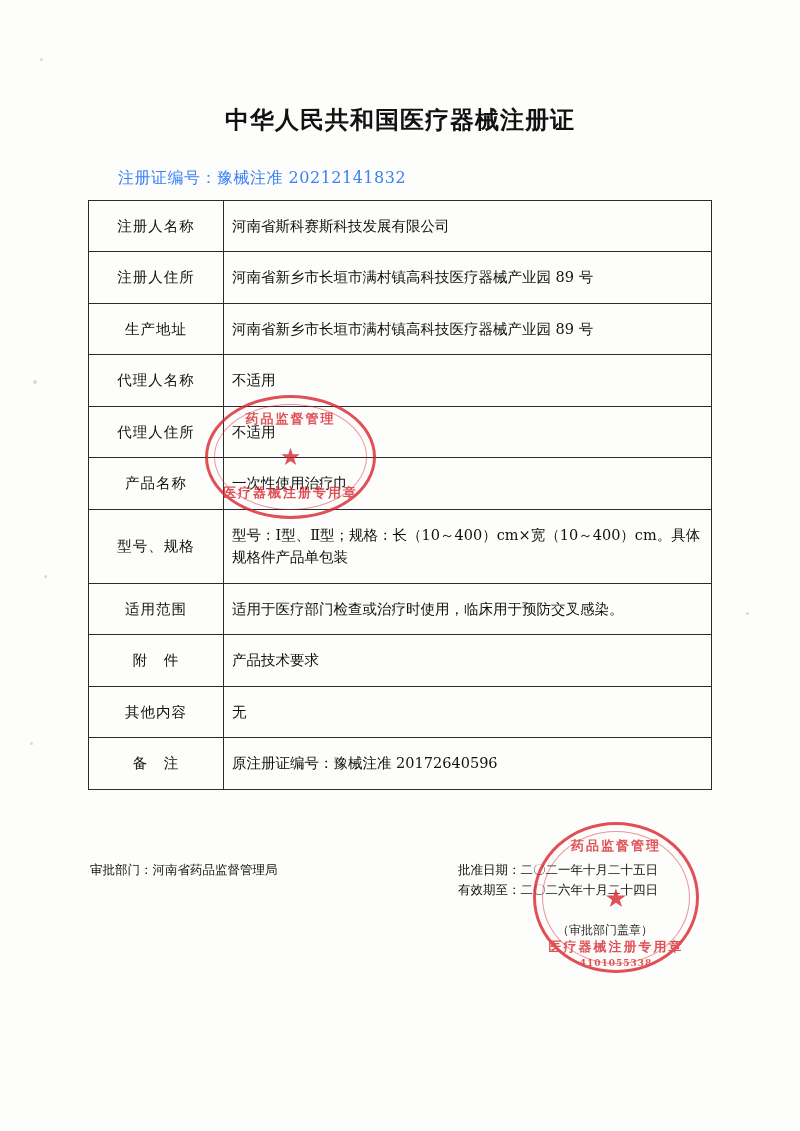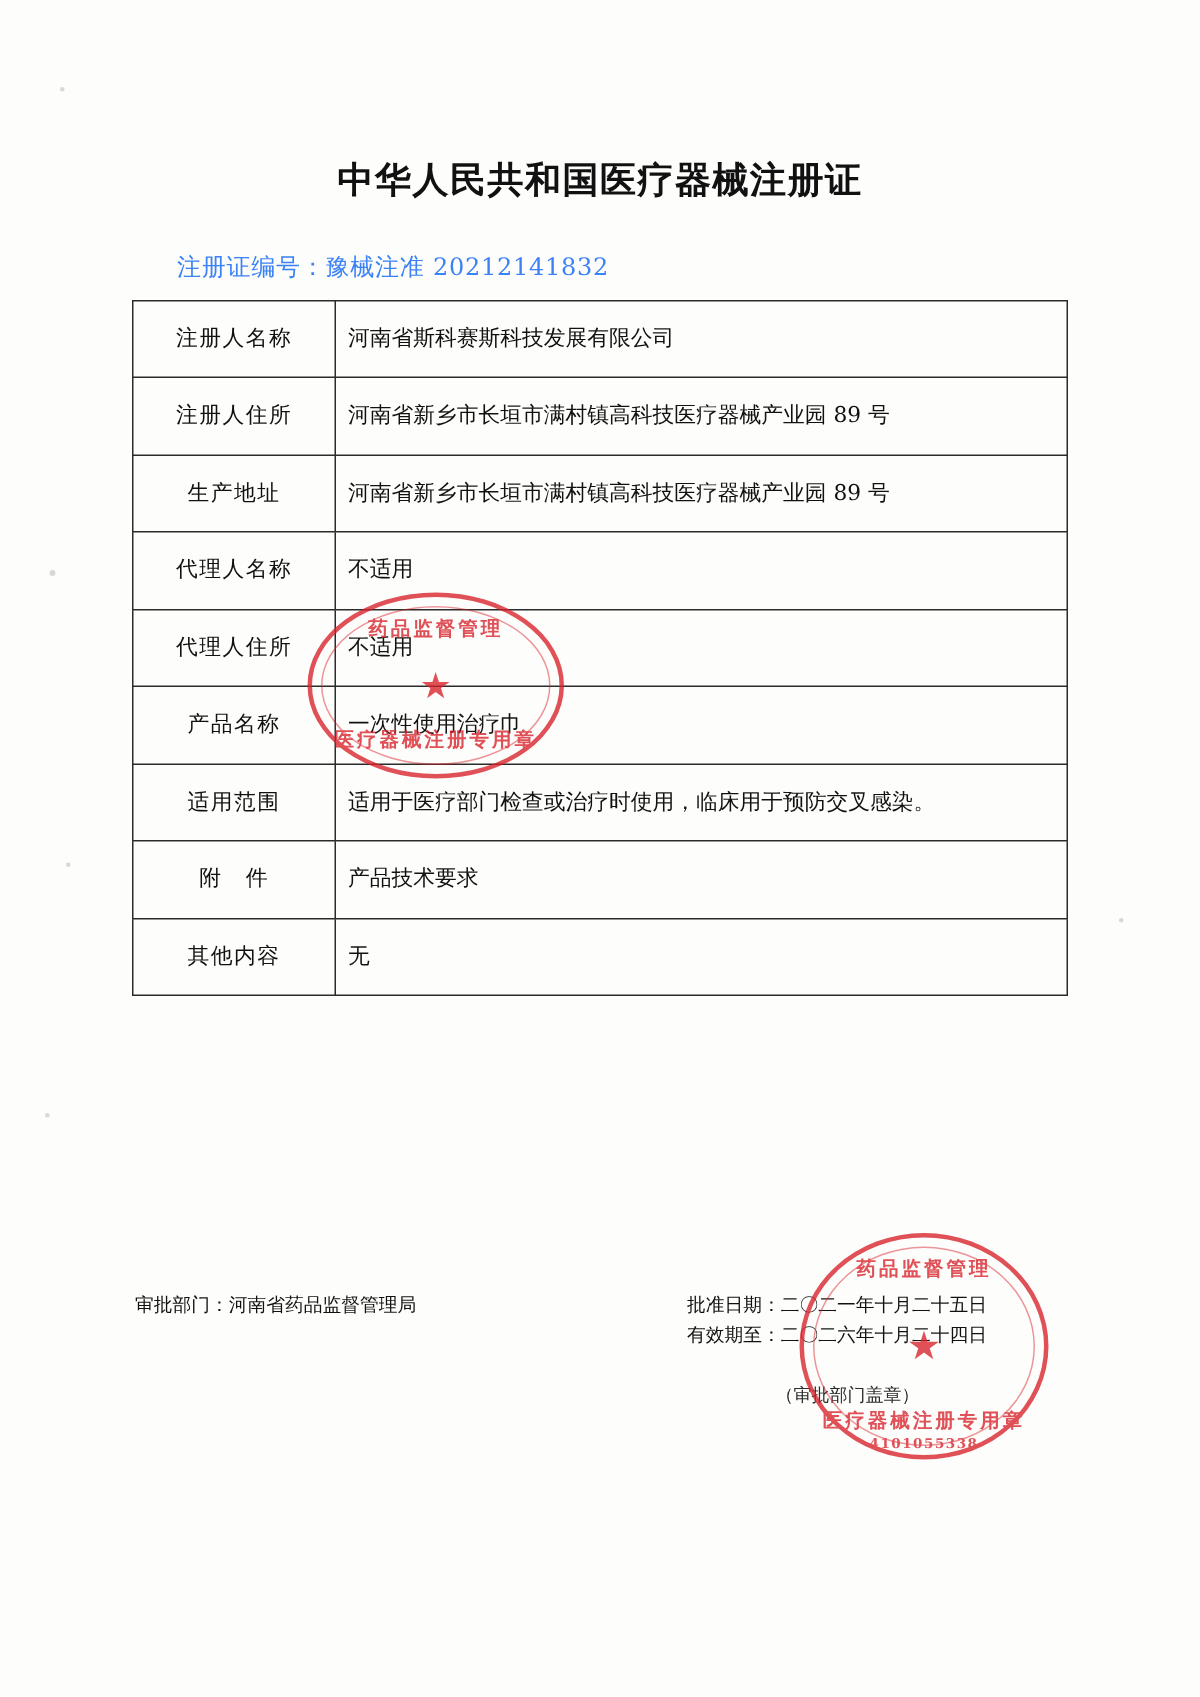--- a/index.html
+++ b/index.html
@@ -100,21 +100,21 @@
   }
   .footer .dates {
     position: absolute;
     left: 458px;
     top: -2px;
     line-height: 20px;
     white-space: nowrap;
   }
   .footer .stampnote {
     position: absolute;
-    left: 517px;
+    left: 557px;
     top: 60px;
     font-size: 12px;
     color: #2b2b2b;
     white-space: nowrap;
   }
 
   
   .seal {
     position: absolute;
     border-radius: 50%;
@@ -189,31 +189,39 @@
         <td class="value">不适用</td>
       </tr>
       <tr class="r-h38">
         <td class="label">代理人住所</td>
         <td class="value">不适用</td>
       </tr>
       <tr class="r-h38">
         <td class="label">产品名称</td>
         <td class="value">一次性使用治疗巾</td>
       </tr>
+      <tr class="r-h70">
+        <td class="label">型号、规格</td>
+        <td class="value">型号：Ⅰ型、Ⅱ型；规格：长（10～400）cm×宽（10～400）cm。具体规格件产品单包装</td>
+      </tr>
       <tr class="r-h40">
         <td class="label">适用范围</td>
         <td class="value">适用于医疗部门检查或治疗时使用，临床用于预防交叉感染。</td>
       </tr>
       <tr class="r-h38">
         <td class="label">附　件</td>
         <td class="value">产品技术要求</td>
       </tr>
       <tr class="r-h38">
         <td class="label">其他内容</td>
         <td class="value">无</td>
+      </tr>
+      <tr class="r-h40">
+        <td class="label">备　注</td>
+        <td class="value">原注册证编号：豫械注准 20172640596</td>
       </tr>
     </tbody>
   </table>
 
   <div class="footer">
     <div class="dept">审批部门：河南省药品监督管理局</div>
     <div class="dates">
       <div>批准日期：二〇二一年十月二十五日</div>
       <div>有效期至：二〇二六年十月二十四日</div>
     </div>

